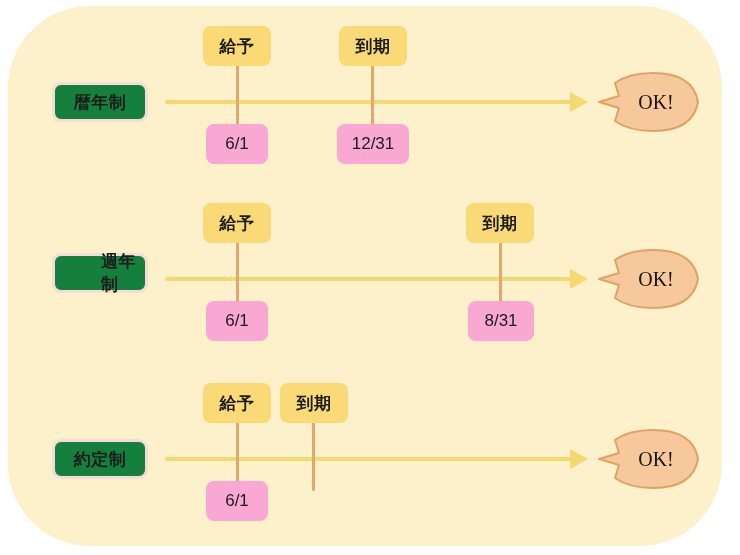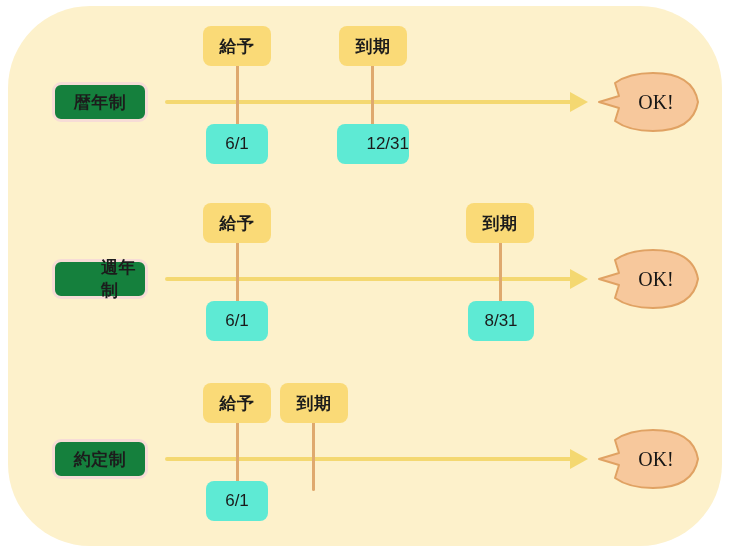--- a/index.html
+++ b/index.html
@@ -93,21 +93,21 @@
     font-size: 17px;
     font-weight: bold;
     color: #1b1b1b;
     letter-spacing: 0.5px;
   }
 
   
   .date-box {
     position: absolute;
     height: 40px;
-    background: #5eead4;
+    background: #f9a8d4;
     border-radius: 8px;
     display: flex;
     align-items: center;
     justify-content: center;
     font-size: 17px;
     font-weight: normal;
     color: #1b1b1b;
   }
 
   
@@ -157,35 +157,35 @@
       <span>給予</span>
     </div>
     <div class="date-box" style="left:206px; top:96px; width:62px;">
       <span>6/1</span>
     </div>
 
     <div class="tick" style="left:371px; top:34px; height:72px;"></div>
     <div class="event-label" style="left:339px; top:-2px; width:68px;">
       <span>到期</span>
     </div>
-    <div class="date-box" style="left:337px; top:96px; width:72px;justify-content:flex-end;">
+    <div class="date-box" style="left:337px; top:96px; width:72px;">
       <span>12/31</span>
     </div>
 
     <div class="balloon" style="left:597px; top:43px;">
       <svg width="104" height="62" viewBox="0 0 104 62">
         <path d="M 18 12 Q 32 2 56 2 Q 96 2 101 31 Q 96 60 56 60 Q 32 60 18 50 L 22 37 L 2 31 L 22 25 Z" fill="#f7c89c" stroke="#e0a263" stroke-width="2" stroke-linejoin="round"></path>
       </svg>
       <div class="balloon-text">OK!</div>
     </div>
   </div>
 
   <div class="row" style="top:205px;">
 
-    <div class="sys-label" style="left:52px; top:54px;padding-left:46px;">
+    <div class="sys-label" style="left:52px; top:48px;padding-left:46px;">
       <span>週年制</span>
     </div>
 
     <div class="timeline" style="left:165px; top:72px; width:407px;"></div>
     <div class="arrowhead" style="left:570px; top:64px;"></div>
 
     <div class="tick" style="left:236px; top:34px; height:72px;"></div>
     <div class="event-label" style="left:203px; top:-2px; width:68px;">
       <span>給予</span>
     </div>

